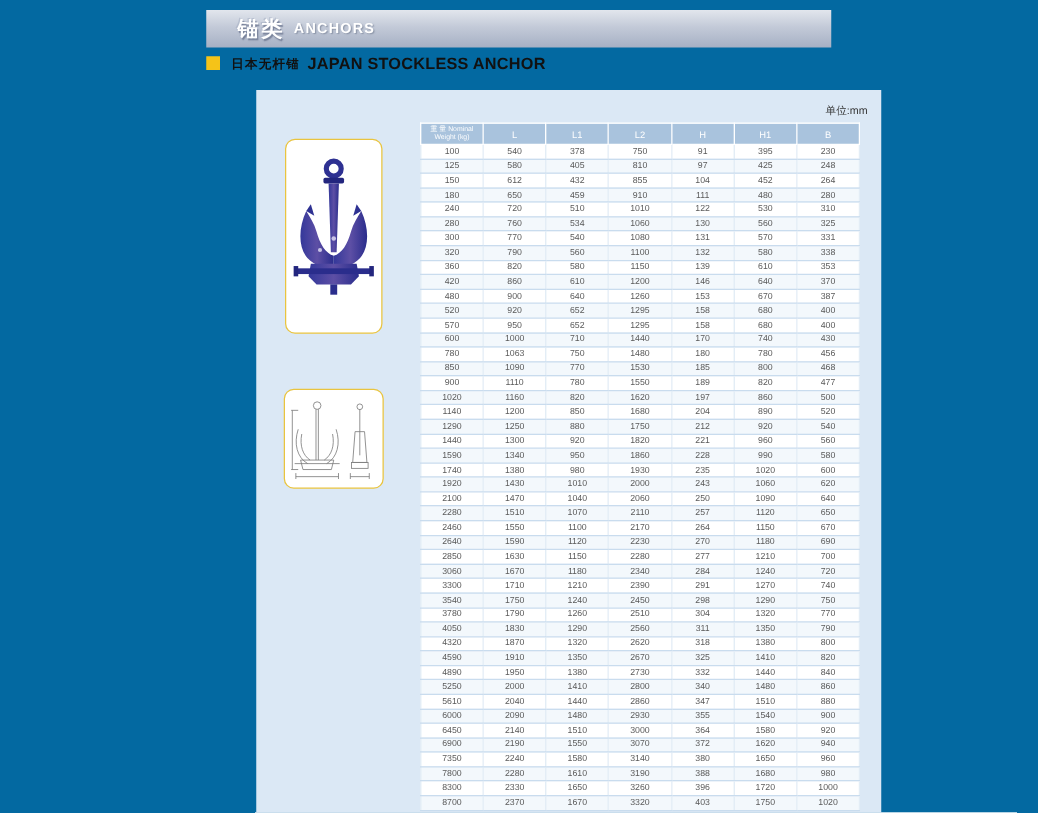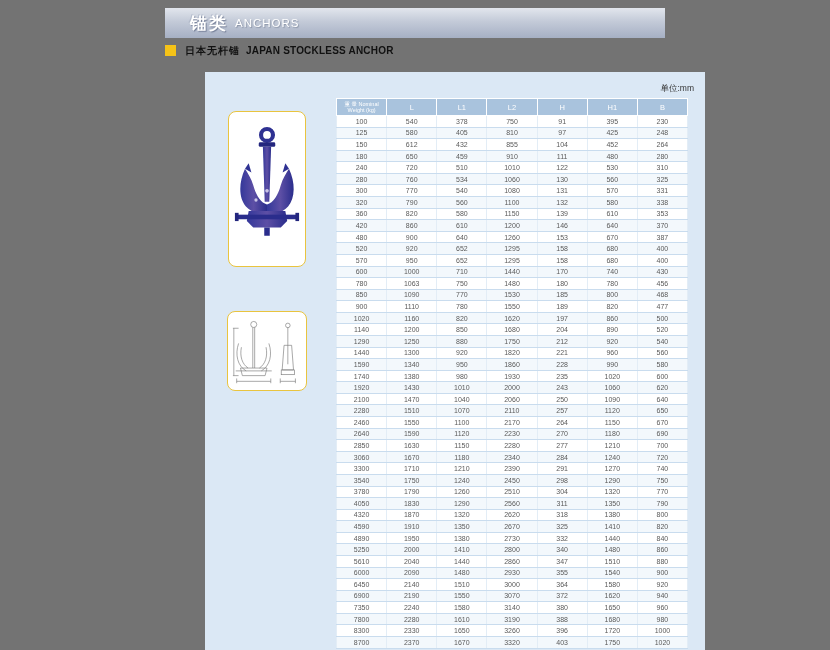--- a/index.html
+++ b/index.html
@@ -7,37 +7,37 @@
     --banner-bottom:#a6b0c4;
     --panel-bg:#dbe8f5;
     --header-bg:#a9c3dd;
     --bullet-yellow:#f5c318;
     --image-border:#e9c43f;
     --anchor-navy:#2e3192;
   }
   *{margin:0;padding:0;box-sizing:border-box;}
   html,body{width:830px;height:650px;background:#ffffff;overflow:hidden;
     font-family:"Liberation Sans", sans-serif;}
-  .page{position:relative;width:830px;height:650px;background:#737373;}
+  .page{position:relative;width:830px;height:650px;background:#0369a1;}
 
   
   .banner{position:absolute;left:165px;top:8px;width:500px;height:30px;
     background:linear-gradient(180deg,var(--banner-top) 0%,#c3cad8 45%,var(--banner-bottom) 100%);
     display:flex;align-items:center;padding-left:25px;}
   .banner .zh{color:#fff;font-size:17px;font-weight:bold;letter-spacing:2px;
     text-shadow:1px 1px 1px rgba(110,120,145,.9), -1px -1px 0 rgba(160,170,190,.5);}
-  .banner .en{color:#fff;font-size:11.5px;font-weight:normal;letter-spacing:1px;margin-left:7px;
+  .banner .en{color:#fff;font-size:11.5px;font-weight:bold;letter-spacing:1px;margin-left:7px;
     text-shadow:1px 1px 1px rgba(120,130,150,.7);}
 
   
   .section-title{position:absolute;left:165px;top:43px;width:500px;height:15px;
     display:flex;align-items:center;}
   .bullet{width:11px;height:11px;background:var(--bullet-yellow);margin-right:9px;flex:0 0 auto;}
   .section-title .zh{font-size:10px;font-weight:bold;color:#111;letter-spacing:1px;}
-  .section-title .en{font-size:10px;font-weight:bold;color:#111;margin-left:6px;letter-spacing:.2px;}
+  .section-title .en{font-size:13px;font-weight:bold;color:#111;margin-left:6px;letter-spacing:.2px;}
 
   
   .panel{position:absolute;left:165px;top:72px;width:500px;height:580px;
     background:var(--panel-bg);margin-left:40px;}
   .unit{position:absolute;right:11px;top:11px;font-size:8.5px;color:#333;}
 
   
   .img-box{position:absolute;background:#fff;border:1px solid var(--image-border);
     border-radius:8px;display:flex;align-items:center;justify-content:center;overflow:hidden;}
   .photo-box{left:23px;top:39px;width:78px;height:156px;}

